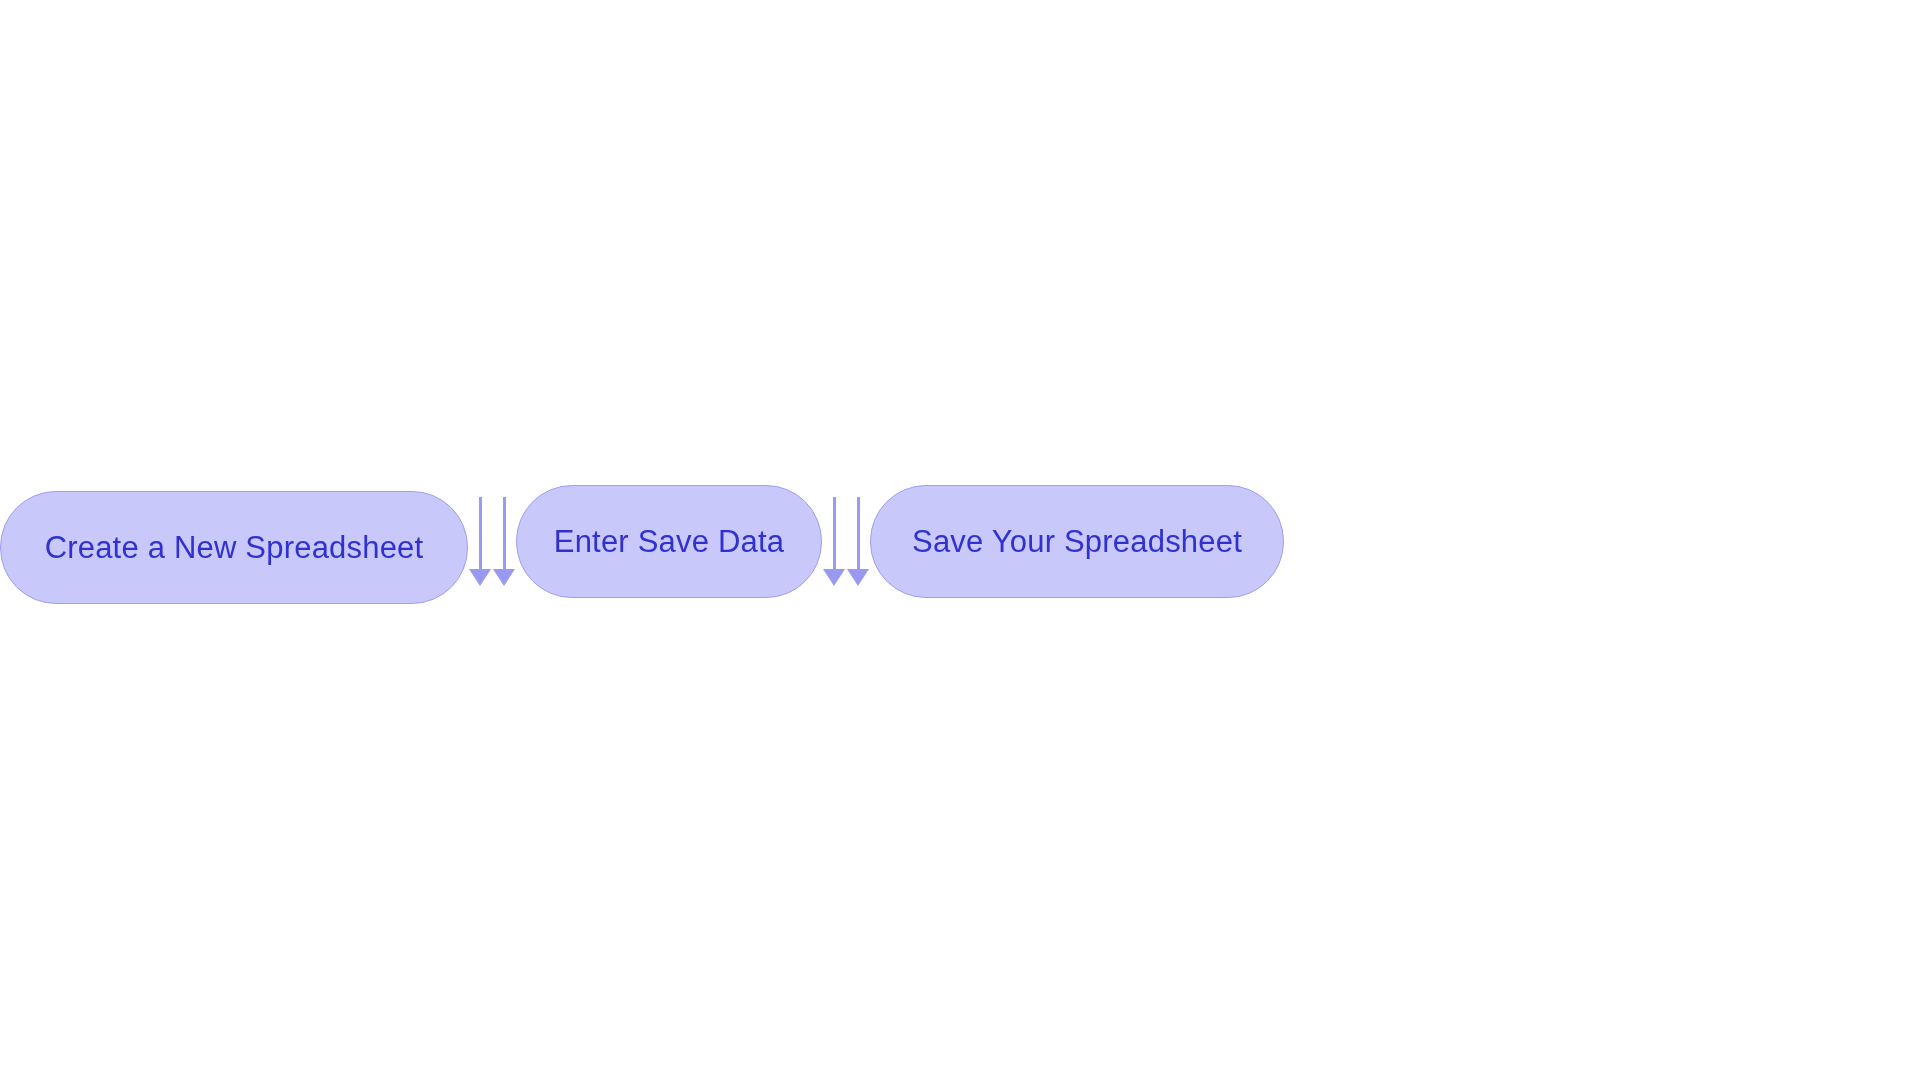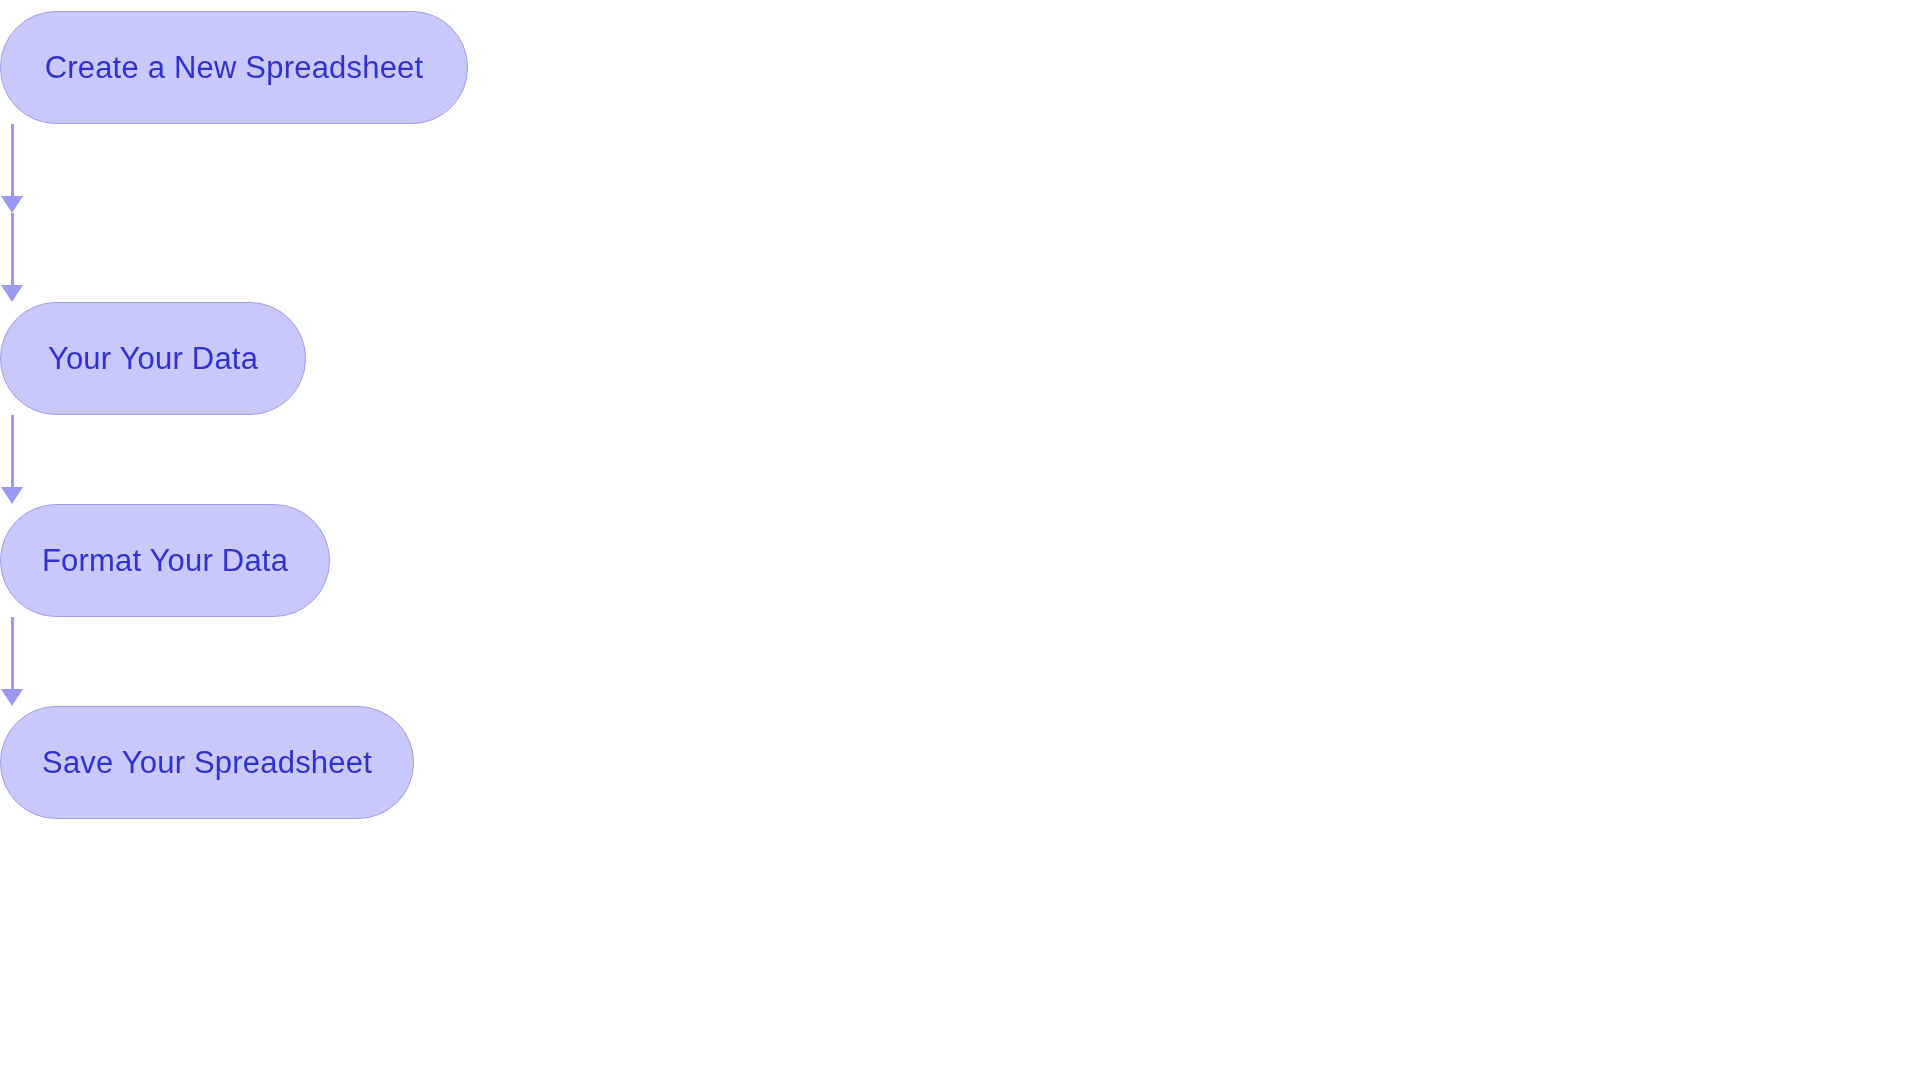--- a/index.html
+++ b/index.html
@@ -22,21 +22,22 @@
     background: #ffffff;
   }
 
   .flow-column {
     position: absolute;
     left: 0;
     top: 0;
     width: 1920px;
     height: 1083px;
     display: flex;
-    flex-direction: column;
+    flex-direction: row;
+    align-items: center;
   }
 
   
   .node {
     box-sizing: border-box;
     display: flex;
     align-items: center;
     justify-content: center;
     background: #c8c8fb;
     border: 1.6px solid #9f9fef;
@@ -107,31 +108,28 @@
       <div class="arrowhead"></div>
     </div>
 
 
     <div class="connector c1">
       <div class="line"></div>
       <div class="arrowhead"></div>
     </div>
 
     <div class="node n2">
-      <span class="node-label">Your Your Data</span>
+      <span class="node-label">Enter Save Data</span>
     </div>
 
     <div class="connector c2">
       <div class="line"></div>
       <div class="arrowhead"></div>
     </div>
 
-    <div class="node n3">
-      <span class="node-label">Format Your Data</span>
-    </div>
 
     <div class="connector c3">
       <div class="line"></div>
       <div class="arrowhead"></div>
     </div>
 
     <div class="node n4">
       <span class="node-label">Save Your Spreadsheet</span>
     </div>
 

